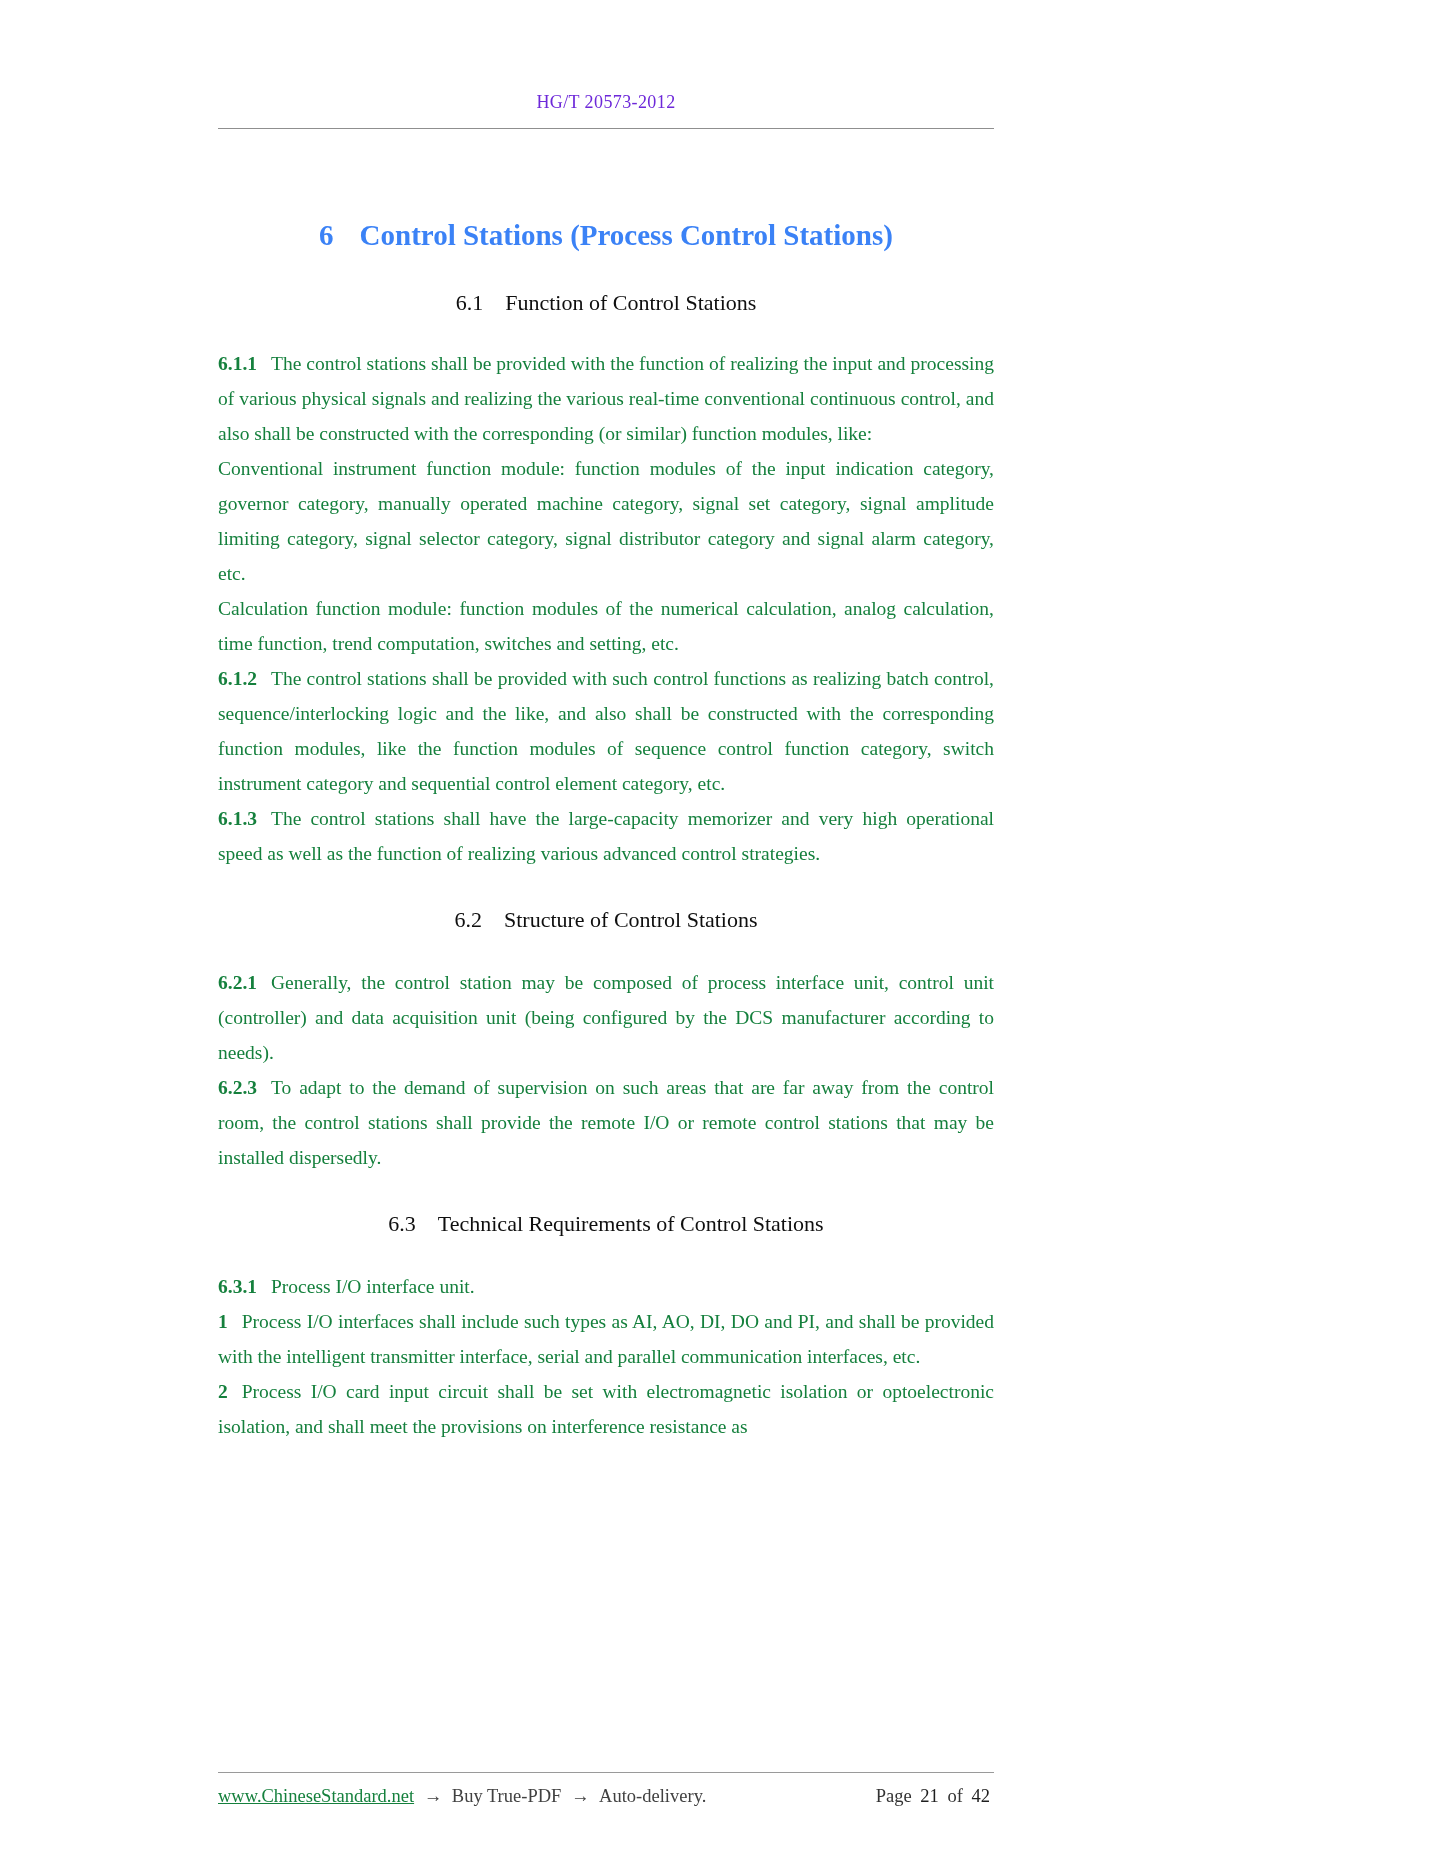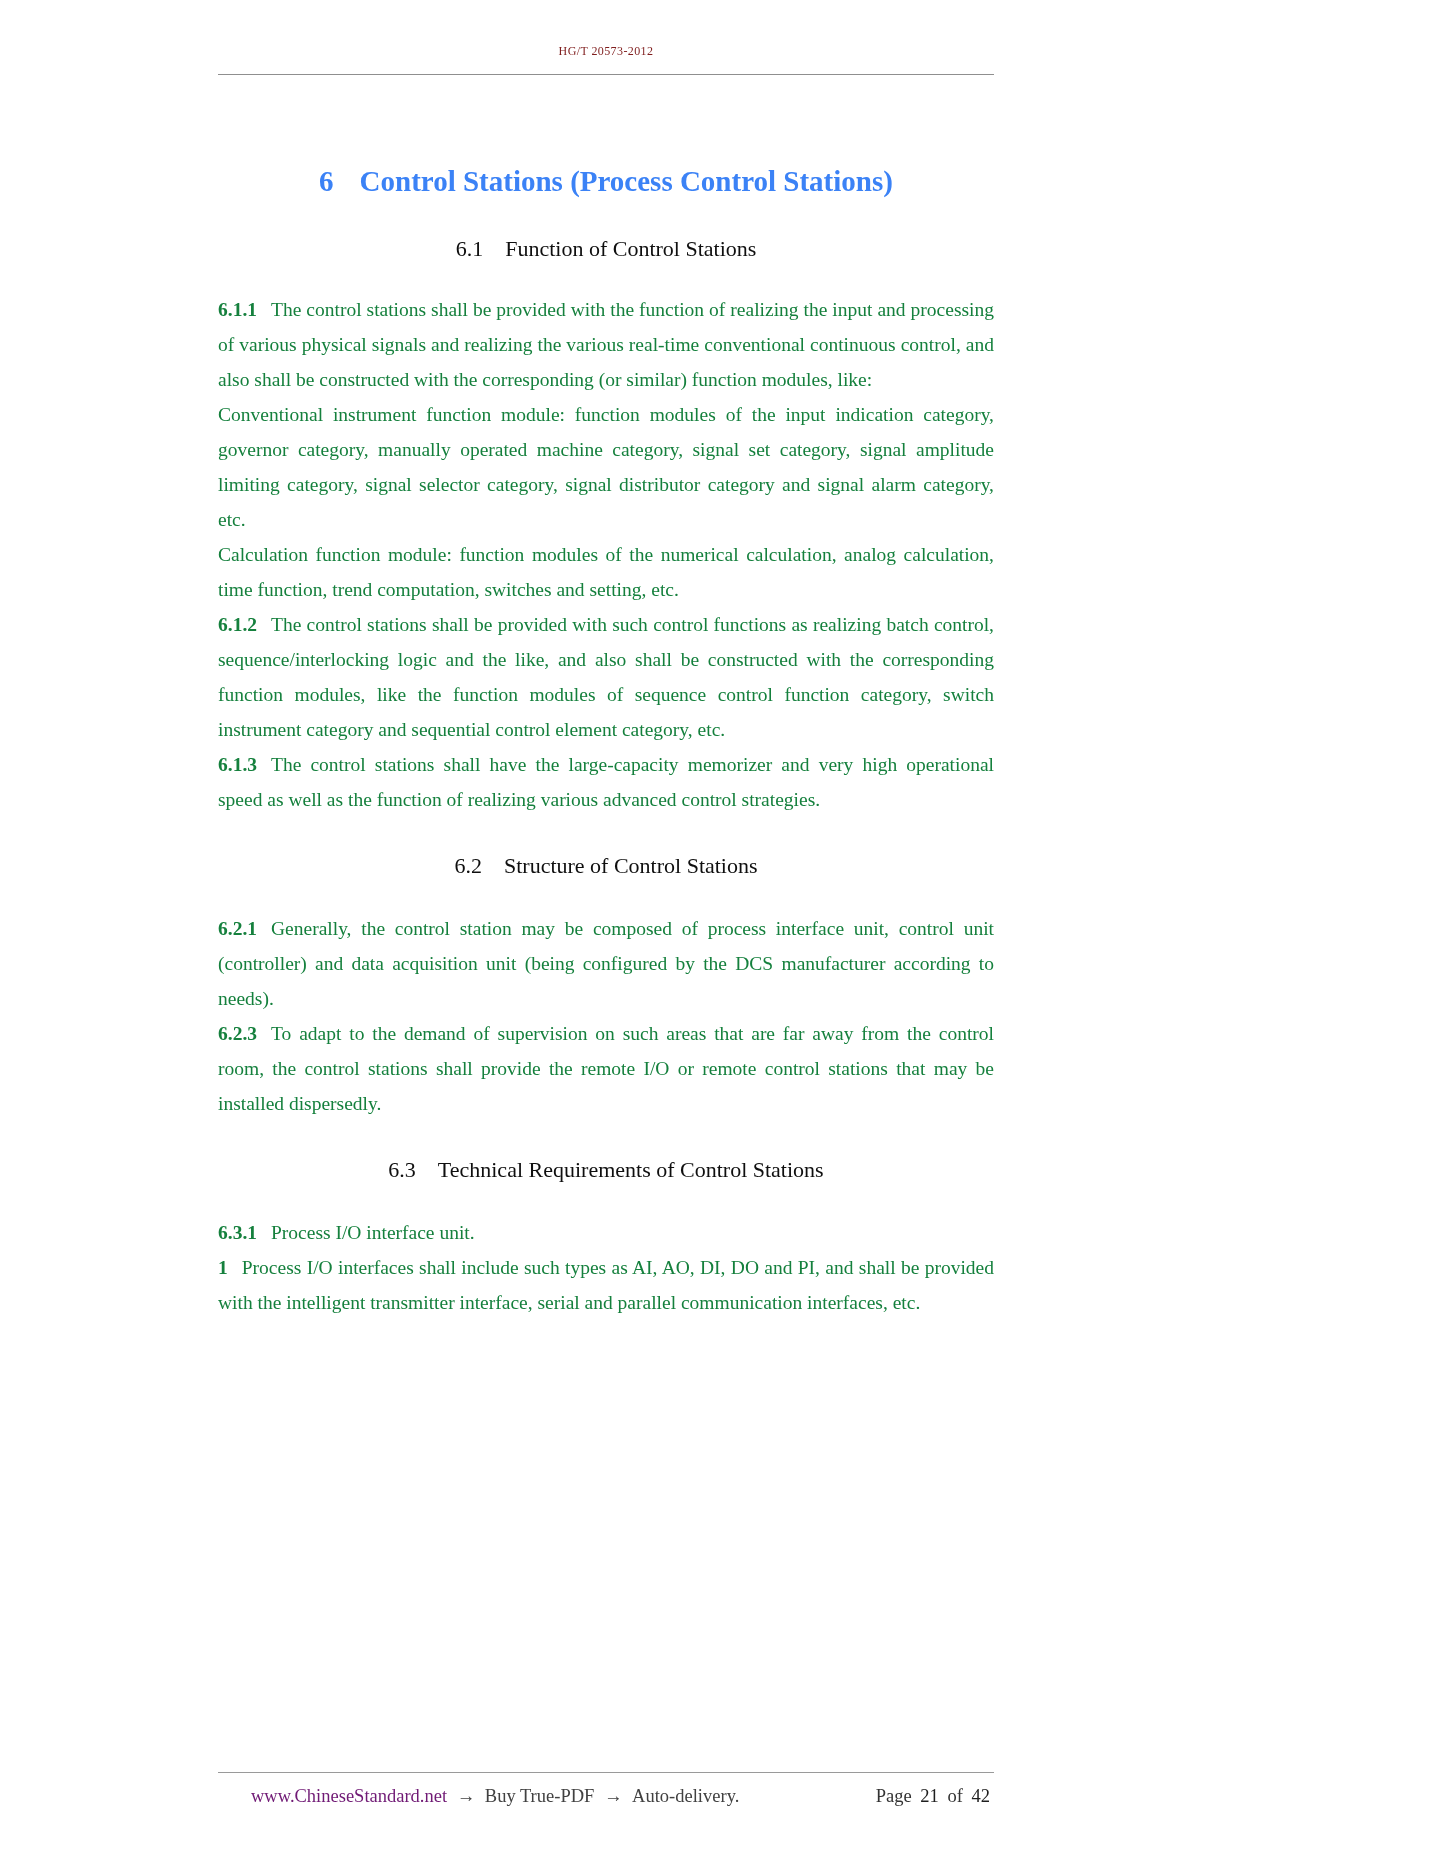--- a/index.html
+++ b/index.html
@@ -15,25 +15,25 @@
     width: 1445px; height: 1870px;
     background: #ffffff;
     overflow: hidden;
   }
   .content {
     position: absolute;
     left: 218px; top: 0;
     width: 776px;
   }
   .doc-header {
-    padding-top: 44px;
+    padding-top: 92px;
     text-align: center;
-    font-size: 12px;
+    font-size: 18px;
     letter-spacing: 0.4px;
-    color: #7f1d1d;
+    color: #6d28d9;
   }
   .header-rule {
     border: none;
     border-top: 1px solid #8f8f8f;
     margin-top: 15px;
   }
   h1.main-heading {
     margin-top: 90px;
     text-align: center;
     font-size: 29px;
@@ -73,23 +73,23 @@
   }
   .footer-row {
     margin-top: 13px;
     display: flex;
     justify-content: space-between;
     align-items: baseline;
     font-size: 18.5px;
     color: #414141;
   }
   .footer-left a {
-    color: #701a75;
+    color: #15803d;
+    text-decoration: underline;
     cursor: pointer;
-    margin-left: 33px;
   }
   .footer-left span { margin-left: 5px; }
   .footer-right { color: #333333; }
   .footer-right .pg-num { font-weight: normal; margin: 0 4px; color: #1f1f1f; }
 </style>
 </head>
 <body>
 
 <div class="page">
 
@@ -136,20 +136,23 @@
     <h2 class="sub-heading spaced">
       <span class="heading-num">6.3</span><span>Technical Requirements of Control Stations</span>
     </h2>
 
     <p class="body-para">
       <span class="para-label">6.3.1</span><span>Process I/O interface unit.</span>
     </p>
     <p class="body-para">
       <span class="para-label">1</span><span>Process I/O interfaces shall include such types as AI, AO, DI, DO and PI, and shall be provided with the intelligent transmitter interface, serial and parallel communication interfaces, etc.</span>
     </p>
+    <p class="body-para">
+      <span class="para-label">2</span><span>Process I/O card input circuit shall be set with electromagnetic isolation or optoelectronic isolation, and shall meet the provisions on interference resistance as</span>
+    </p>
 
   </div>
 
   <div class="doc-footer">
     <hr class="footer-rule">
     <div class="footer-row">
       <div class="footer-left">
         <a>www.ChineseStandard.net</a>
         <span>→</span>
         <span>Buy True-PDF</span>

